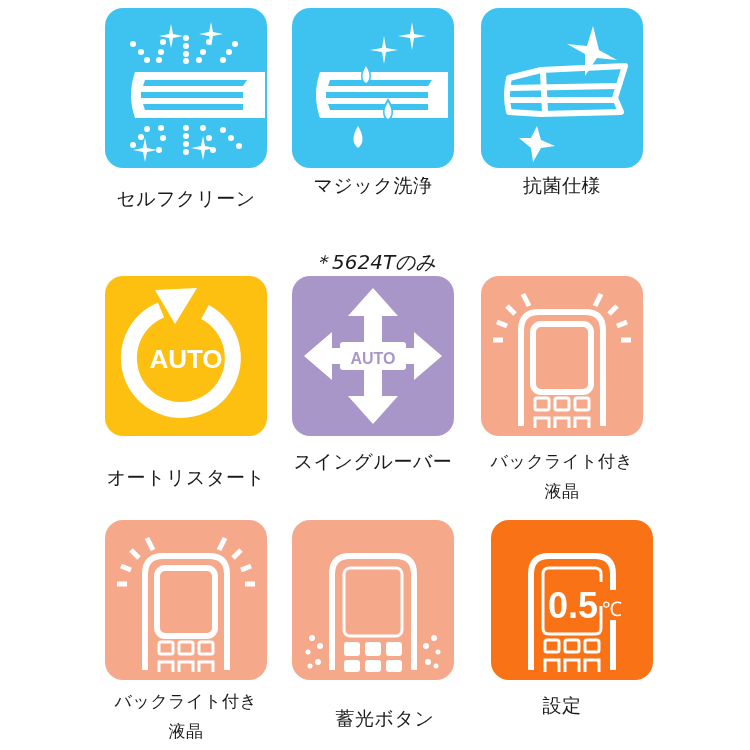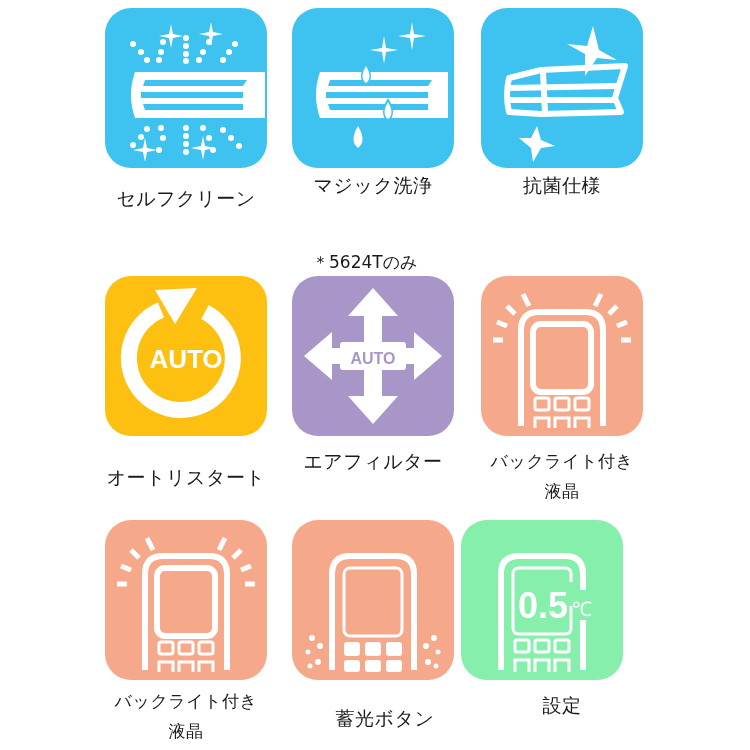--- a/index.html
+++ b/index.html
@@ -1,21 +1,21 @@
 <!DOCTYPE html>
 <html><head>
 <meta charset="utf-8">
 <style>
   html, body { margin:0; padding:0; background:#ffffff; }
   body { width:750px; height:750px; position:relative; overflow:hidden;
          font-family:"DejaVu Sans", "Liberation Sans", sans-serif; color:#1a1a1a; }
-  .tile { position:absolute; width:162px; height:160px; border-radius:26px; overflow:hidden; }
+  .tile { position:absolute; width:162px; height:160px; border-radius:18px; overflow:hidden; }
   .tile svg { position:absolute; left:0; top:0; width:162px; height:160px; }
   .label { position:absolute; width:190px; text-align:center; font-size:19px; line-height:30px; letter-spacing:0.5px; }
-  .note { position:absolute; font-size:17px; line-height:20px; }
+  .note { position:absolute; font-size:20px; line-height:20px;font-style:italic; }
 </style>
 </head>
 <body>
 
 <div class="tile" style="left:105px;top:8px;background:#3ec3f0">
   <svg viewBox="0 0 162 160">
     <g fill="#fff">
       <circle cx="28" cy="36" r="3"></circle>
         <circle cx="36" cy="44" r="3"></circle>
         <circle cx="42" cy="52" r="3"></circle>
@@ -150,21 +150,21 @@
       <line x1="146" y1="46" x2="136" y2="50"></line>
         <line x1="150" y1="64" x2="140" y2="64"></line>
     </g>
   </svg>
 </div>
 
 <div class="label" style="left:91px;top:462px">
   <div>オートリスタート</div>
 </div>
 <div class="label" style="left:278px;top:446px">
-  <div>エアフィルター</div>
+  <div>スイングルーバー</div>
 </div>
 <div class="label" style="left:467px;top:446px;font-size:17px">
   <div>バックライト付き</div>
   <div>液晶</div>
 </div>
 
 <div class="tile" style="left:105px;top:520px;background:#f6a88b">
   <svg viewBox="0 0 162 160">
     <g fill="none" stroke="#fff" stroke-width="6">
       <path d="M40 150 L40 54 Q40 36 58 36 L104 36 Q122 36 122 54 L122 150"></path>
@@ -207,21 +207,21 @@
         <circle cx="18" cy="146" r="2.5"></circle>
       <circle cx="142" cy="118" r="3"></circle>
         <circle cx="134" cy="126" r="3"></circle>
         <circle cx="146" cy="132" r="2.5"></circle>
       <circle cx="136" cy="142" r="3"></circle>
         <circle cx="144" cy="146" r="2.5"></circle>
     </g>
   </svg>
 </div>
 
-<div class="tile" style="left:461px;top:520px;background:#86efac">
+<div class="tile" style="left:491px;top:520px;background:#f97316">
   <svg viewBox="0 0 162 160">
     <g fill="none" stroke="#fff" stroke-width="6">
       <path d="M40 150 L40 54 Q40 36 58 36 L104 36 Q122 36 122 54 L122 70"></path>
       <path d="M122 100 L122 150"></path>
       <path d="M110 86 L110 108 Q110 114 104 114 L58 114 Q52 114 52 108 L52 54 Q52 48 58 48 L104 48 Q110 48 110 54 L110 62" stroke-width="3"></path>
       <rect x="54" y="120" width="14" height="12" rx="2" stroke-width="3"></rect>
       <rect x="74" y="120" width="14" height="12" rx="2" stroke-width="3"></rect>
       <rect x="94" y="120" width="14" height="12" rx="2" stroke-width="3"></rect>
       <path d="M54 152 L54 140 L68 140 L68 152 M74 152 L74 140 L88 140 L88 152 M94 152 L94 140 L108 140 L108 152" stroke-width="3"></path>
     </g>

